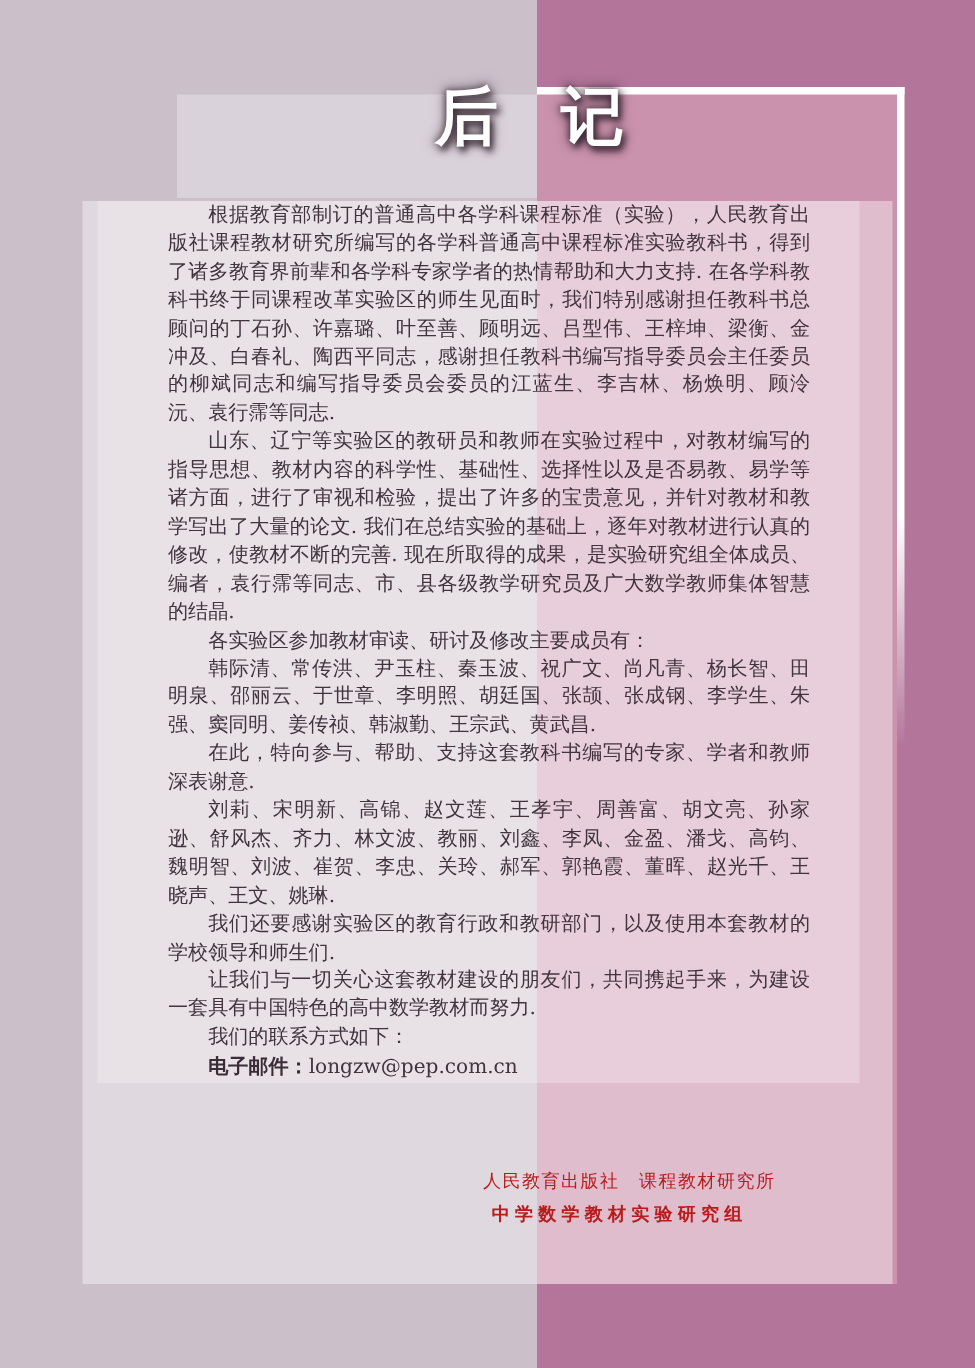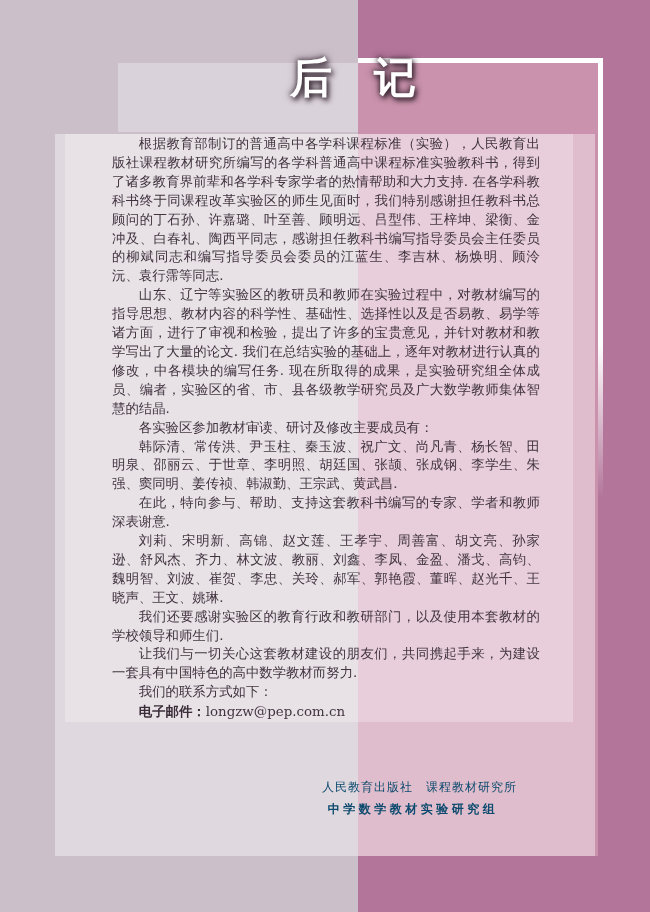--- a/index.html
+++ b/index.html
@@ -32,21 +32,21 @@
     position:absolute;left:112px;top:135px;width:428px;
     font-size:13.4px;line-height:18.9px;color:#41343f;
     text-align:justify;text-justify:inter-ideograph;
   }
   .body-text p{margin:0;text-indent:2em;}
   .body-text p.contact b{font-weight:bold;color:#3a2d38;}
 
   
   .publisher{
     position:absolute;left:322px;top:776px;width:182px;
-    font-size:12px;line-height:22px;color:#0c4a6e;text-align:center;
+    font-size:12px;line-height:22px;color:#b91c1c;text-align:center;
   }
   .publisher .l1{letter-spacing:1px;white-space:nowrap;}
   .publisher .l2{letter-spacing:3.5px;white-space:nowrap;font-weight:bold;}
 </style>
 </head>
 <body>
 
 <div class="band-right"></div>
 <div class="panel-pink"></div>
 <div class="frame-top"></div>
@@ -55,21 +55,21 @@
 <div class="panel-a"></div>
 <div class="panel-b"></div>
 
 <div class="title">
   <span>后</span>
   <span>记</span>
 </div>
 
 <div class="body-text">
   <p>根据教育部制订的普通高中各学科课程标准（实验），人民教育出版社课程教材研究所编写的各学科普通高中课程标准实验教科书，得到了诸多教育界前辈和各学科专家学者的热情帮助和大力支持. 在各学科教科书终于同课程改革实验区的师生见面时，我们特别感谢担任教科书总顾问的丁石孙、许嘉璐、叶至善、顾明远、吕型伟、王梓坤、梁衡、金冲及、白春礼、陶西平同志，感谢担任教科书编写指导委员会主任委员的柳斌同志和编写指导委员会委员的江蓝生、李吉林、杨焕明、顾泠沅、袁行霈等同志.</p>
-  <p>山东、辽宁等实验区的教研员和教师在实验过程中，对教材编写的指导思想、教材内容的科学性、基础性、选择性以及是否易教、易学等诸方面，进行了审视和检验，提出了许多的宝贵意见，并针对教材和教学写出了大量的论文. 我们在总结实验的基础上，逐年对教材进行认真的修改，中各模块的编写任务. 现在所取得的成果，是实验研究组全体成员、编者，实验区的省、市、县各级教学研究员及广大数学教师集体智慧的结晶.</p>
+  <p>山东、辽宁等实验区的教研员和教师在实验过程中，对教材编写的指导思想、教材内容的科学性、基础性、选择性以及是否易教、易学等诸方面，进行了审视和检验，提出了许多的宝贵意见，并针对教材和教学写出了大量的论文. 我们在总结实验的基础上，逐年对教材进行认真的修改，使教材不断的完善. 现在所取得的成果，是实验研究组全体成员、编者，袁行霈等同志、市、县各级教学研究员及广大数学教师集体智慧的结晶.</p>
   <p>各实验区参加教材审读、研讨及修改主要成员有：</p>
   <p>韩际清、常传洪、尹玉柱、秦玉波、祝广文、尚凡青、杨长智、田明泉、邵丽云、于世章、李明照、胡廷国、张颉、张成钢、李学生、朱强、窦同明、姜传祯、韩淑勤、王宗武、黄武昌.</p>
   <p>在此，特向参与、帮助、支持这套教科书编写的专家、学者和教师深表谢意.</p>
   <p>刘莉、宋明新、高锦、赵文莲、王孝宇、周善富、胡文亮、孙家逊、舒风杰、齐力、林文波、教丽、刘鑫、李凤、金盈、潘戈、高钧、魏明智、刘波、崔贺、李忠、关玲、郝军、郭艳霞、董晖、赵光千、王晓声、王文、姚琳.</p>
   <p>我们还要感谢实验区的教育行政和教研部门，以及使用本套教材的学校领导和师生们.</p>
   <p>让我们与一切关心这套教材建设的朋友们，共同携起手来，为建设一套具有中国特色的高中数学教材而努力.</p>
   <p>我们的联系方式如下：</p>
   <p class="contact"><b>电子邮件：</b><span>longzw@pep.com.cn</span></p>
 </div>
 

